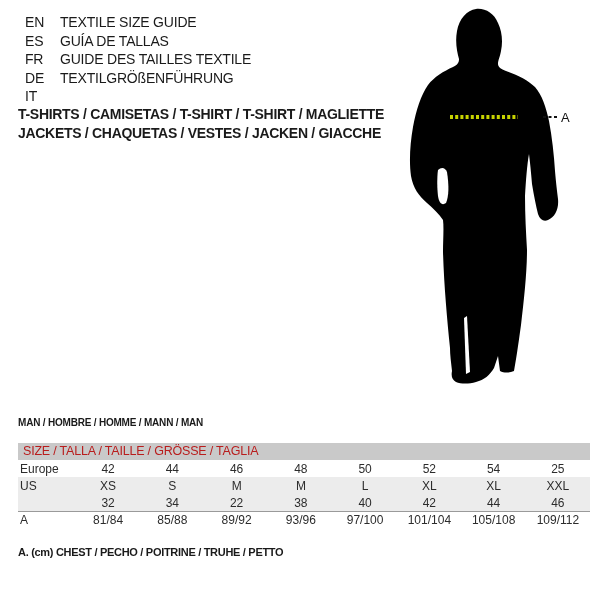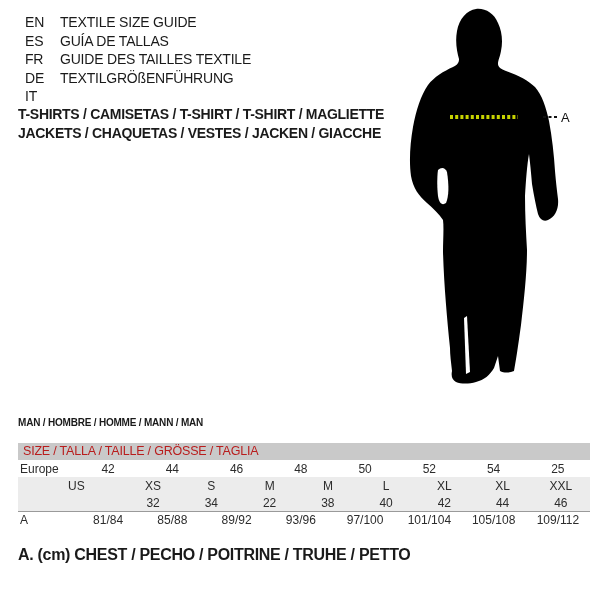--- a/index.html
+++ b/index.html
@@ -23,25 +23,25 @@
 
   
   .section-title { position:absolute; left:18px; top:417px; font-weight:700; font-size:10px; letter-spacing:-0.2px; }
 
   
   .size-table { position:absolute; left:18px; top:443px; width:572px; font-size:12px; color:#2c2c2c; }
   .table-header { height:17px; line-height:17px; background:#c9c9c9; padding-left:5px; font-size:12.5px; color:#b91c1c; letter-spacing:-0.2px; }
   .trow { display:grid; grid-template-columns:58px repeat(8,1fr); height:17px; align-items:center; }
   .trow .cell { text-align:center; }
   .trow .rlabel { text-align:left; padding-left:2px; }
-  .row-shaded { background:#ececec;padding-left:48px; }
+  .row-shaded { background:#ececec; }
   .row-a { border-top:1px solid #9a9a9a; }
 
   
-  .footnote { position:absolute; left:18px; top:546px; font-weight:700; font-size:16px; letter-spacing:-0.3px; white-space:nowrap; }
+  .footnote { position:absolute; left:18px; top:546px; font-weight:700; font-size:11px; letter-spacing:-0.3px; white-space:nowrap; }
 </style>
 </head>
 <body>
 
 <div class="canvas">
 
   <div class="languages">
     <div class="lang-row">
       <span class="lang-code">EN</span>
       <span class="lang-label">TEXTILE SIZE GUIDE</span>

